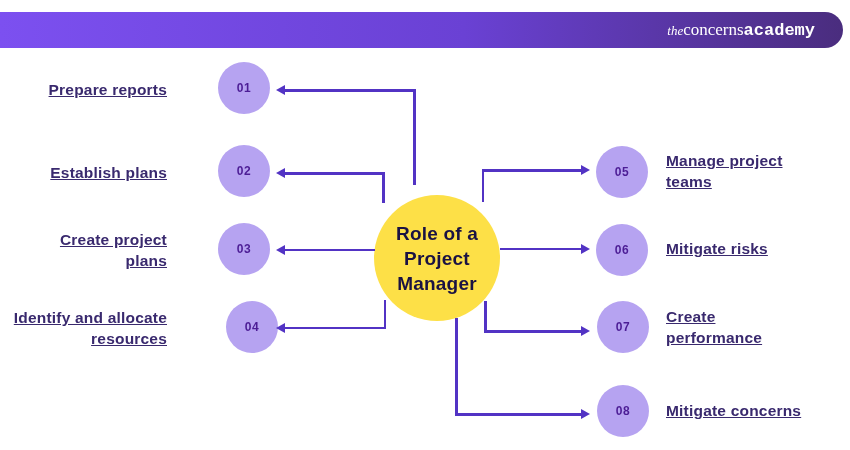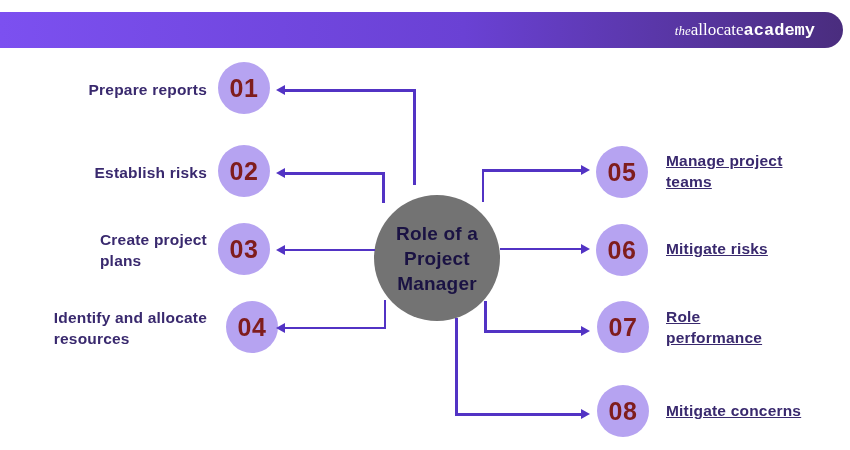--- a/index.html
+++ b/index.html
@@ -15,84 +15,84 @@
     background:linear-gradient(90deg,#7c50f0 0%,#6a41d4 55%,#4a2d7e 100%);
     display:flex;align-items:center;justify-content:flex-end;
     padding-right:28px;box-sizing:border-box;
   }
   .logo{color:#ffffff;font-family:"Liberation Serif", serif;font-size:17px;white-space:nowrap;}
   .logo .the{font-style:italic;font-size:13px;}
   .logo .academy{font-weight:700;font-family:Liberation Mono, monospace;}
   
   .central{
     position:absolute;left:374px;top:195px;width:126px;height:126px;border-radius:50%;
-    background:#737373;display:flex;align-items:center;justify-content:center;
+    background:#fde047;display:flex;align-items:center;justify-content:center;
     text-align:center;font-weight:700;font-size:19px;line-height:25px;
     color:#1a1243;white-space:pre-line;letter-spacing:0.2px;
   }
   
   .num-circle{
     position:absolute;width:52px;height:52px;border-radius:50%;
     background:#b6a3f1;display:flex;align-items:center;justify-content:center;
-    font-weight:700;font-size:25px;color:#7f1d1d;letter-spacing:0.5px;
+    font-weight:700;font-size:12px;color:#4c1d95;letter-spacing:0.5px;
   }
   
   .label{
     position:absolute;font-weight:700;font-size:15.5px;line-height:21px;
     color:#39296e;white-space:pre-line;letter-spacing:0.2px;
   }
-  .label-left{text-align:left;right:643px;}
+  .label-left{text-align:right;right:683px;text-decoration:underline;}
   .label-right{text-align:left;left:666px;text-decoration:underline;}
   
   .line{position:absolute;background:#5233c4;}
   .arr-l{
     position:absolute;width:0;height:0;
     border-top:5px solid transparent;border-bottom:5px solid transparent;
     border-right:9px solid #5233c4;
   }
   .arr-r{
     position:absolute;width:0;height:0;
     border-top:5px solid transparent;border-bottom:5px solid transparent;
     border-left:9px solid #5233c4;
   }
 </style>
 </head>
 <body>
 
 <div class="header">
-  <div class="logo"><span class="the">the</span><span>allocate</span><span class="academy">academy</span></div>
+  <div class="logo"><span class="the">the</span><span>concerns</span><span class="academy">academy</span></div>
 </div>
 
 <div class="central">Role of a
 Project
 Manager</div>
 
 <div class="label label-left" style="top:79px">Prepare reports</div>
 <div class="num-circle" style="left:218px;top:62px">01</div>
 
-<div class="label label-left" style="top:162px">Establish risks</div>
+<div class="label label-left" style="top:162px">Establish plans</div>
 <div class="num-circle" style="left:218px;top:145px">02</div>
 
 <div class="label label-left" style="top:229px">Create project
 plans</div>
 <div class="num-circle" style="left:218px;top:223px">03</div>
 
 <div class="label label-left" style="top:307px">Identify and allocate
 resources</div>
 <div class="num-circle" style="left:226px;top:301px">04</div>
 
 <div class="num-circle" style="left:596px;top:146px">05</div>
 <div class="label label-right" style="top:150px">Manage project
 teams</div>
 
 <div class="num-circle" style="left:596px;top:224px">06</div>
 <div class="label label-right" style="top:238px">Mitigate risks</div>
 
 <div class="num-circle" style="left:597px;top:301px">07</div>
-<div class="label label-right" style="top:306px">Role
+<div class="label label-right" style="top:306px">Create
 performance</div>
 
 <div class="num-circle" style="left:597px;top:385px">08</div>
 <div class="label label-right" style="top:400px">Mitigate concerns</div>
 
 <div class="line" style="left:413px;top:89px;width:2.5px;height:96px"></div>
 <div class="line" style="left:283px;top:89px;width:132.5px;height:2.5px"></div>
 <div class="arr-l" style="left:276px;top:85px"></div>
 
 <div class="line" style="left:382px;top:172px;width:2.5px;height:31px"></div>

